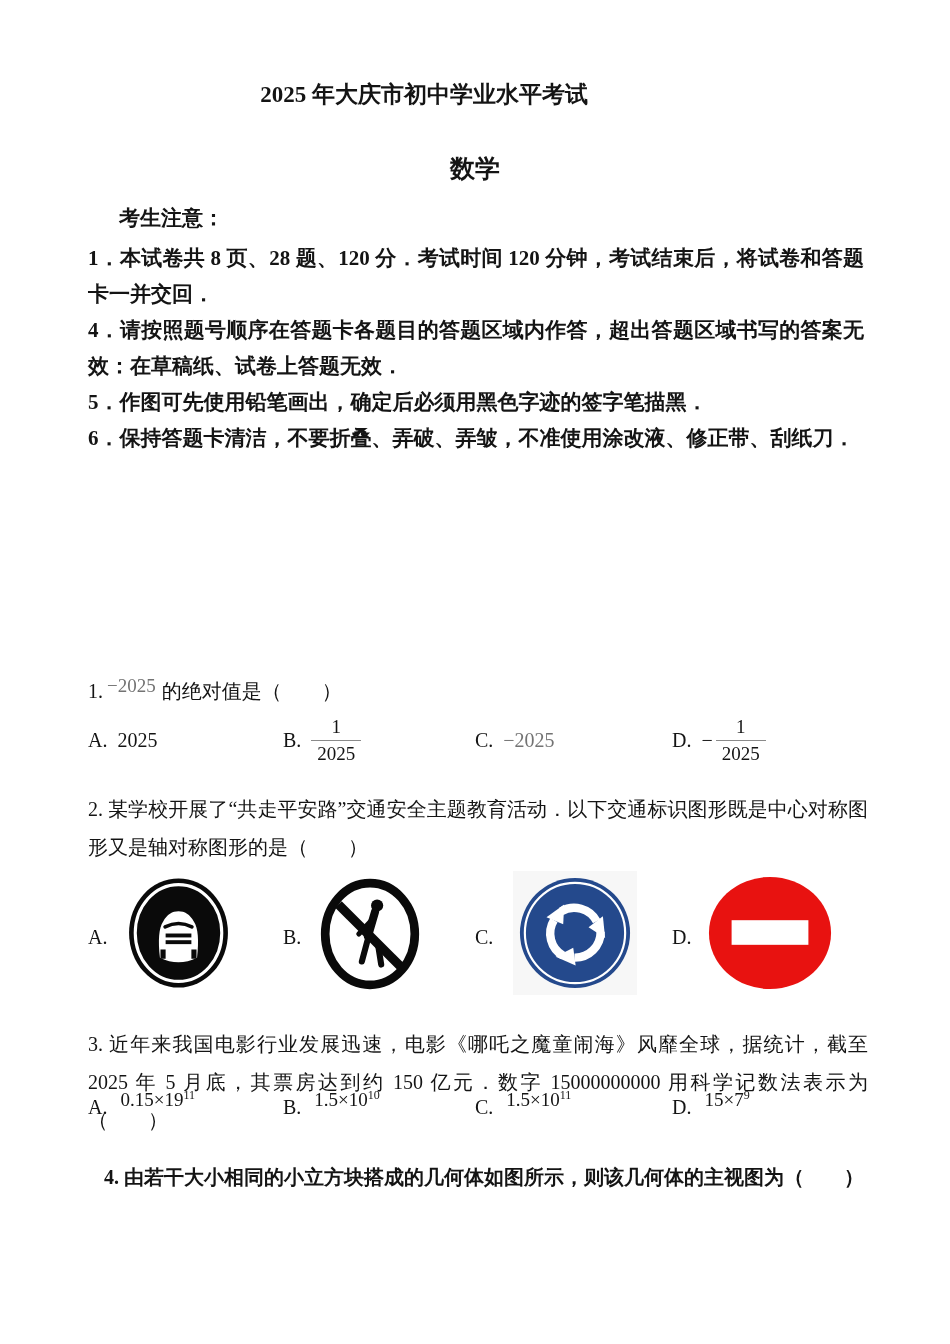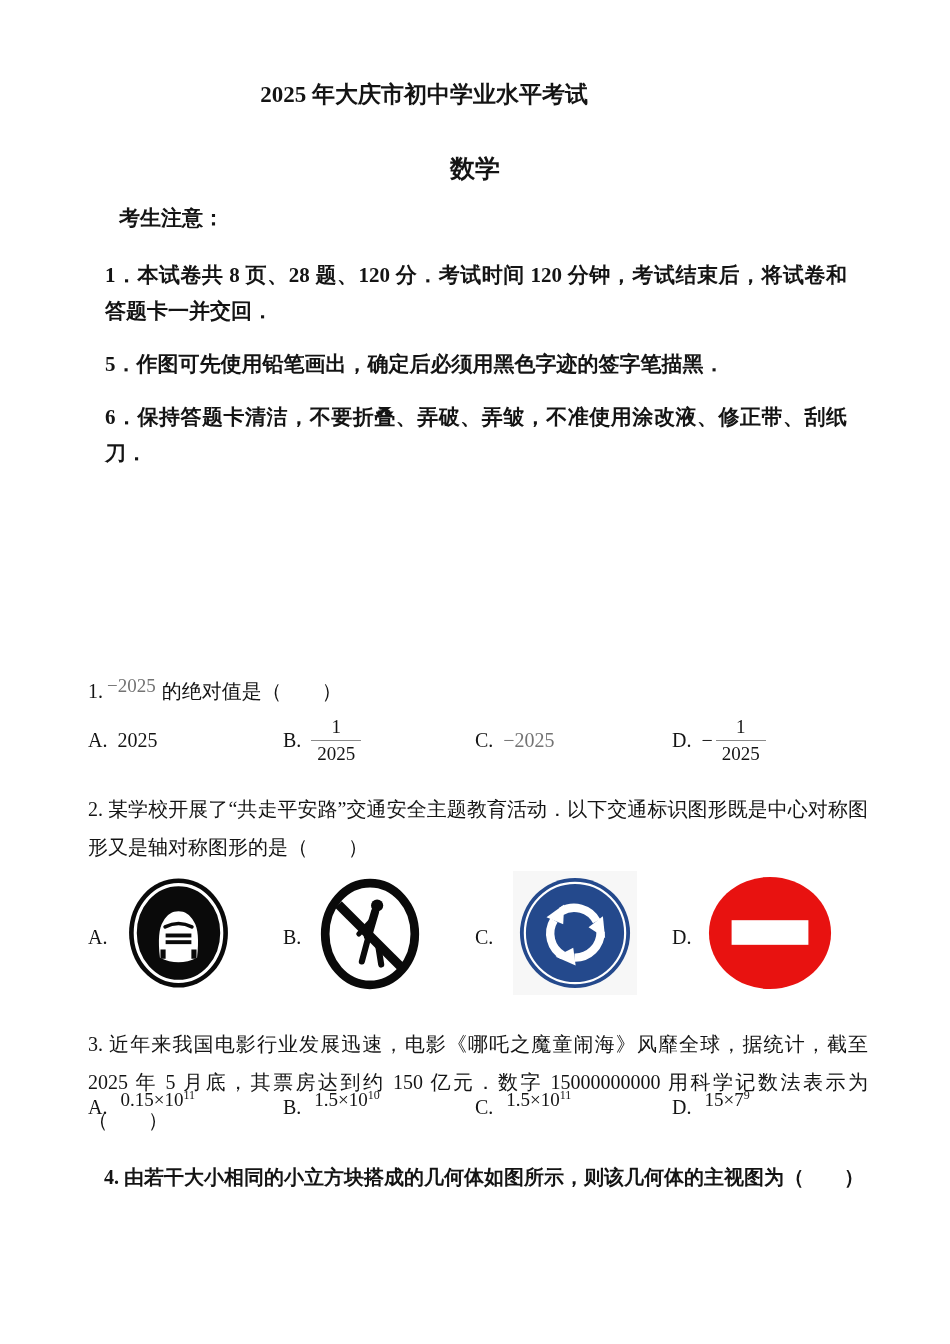--- a/index.html
+++ b/index.html
@@ -9,21 +9,21 @@
     color:#141414;overflow:hidden;
   }
   .abs{position:absolute;}
   .exam-title{top:80px;left:0;width:848px;text-align:center;
     font-size:23px;font-weight:700;line-height:30px;}
   .exam-subject{top:146px;left:0;width:950px;text-align:center;
     font-size:25px;font-weight:700;line-height:30px;margin-top:8px;}
   .notice-heading{top:204px;left:88px;font-size:21px;font-weight:700;line-height:28px;margin-left:31px;}
   .notice{top:240px;left:88px;width:776px;font-size:21px;font-weight:700;
     line-height:36px;text-align:justify;}
-  .notice p{margin:17px;}
+  .notice p{margin:0;}
   .section-heading{font-size:21px;font-weight:700;line-height:36px;text-align:justify;margin:0;}
   .q{font-size:20px;font-weight:400;line-height:38px;text-align:justify;}
   .q1-line{top:672px;left:88px;width:780px;}
   .red{color:#737373;}
   .q1-expr{position:relative;top:-6px;margin:0 6px 0 4px;font-size:19px;}
   .optrow{left:88px;width:800px;height:60px;}
   .q1-opts{top:712px;}
   .opt{position:absolute;top:0;height:56px;display:flex;align-items:center;font-size:20px;}
   .opt .lbl{margin-right:10px;}
   .o1{left:0;} .o2{left:195px;} .o3{left:387px;} .o4{left:584px;}
@@ -51,20 +51,21 @@
 </head>
 <body>
 
 <div class="abs exam-title">2025 年大庆市初中学业水平考试</div>
 <div class="abs exam-subject">数学</div>
 
 <div class="abs notice-heading">考生注意：</div>
 
 <div class="abs notice">
   <p>1．本试卷共 8 页、28 题、120 分．考试时间 120 分钟，考试结束后，将试卷和答题卡一并交回．</p>
+  <p>4．请按照题号顺序在答题卡各题目的答题区域内作答，超出答题区域书写的答案无效：在草稿纸、试卷上答题无效．</p>
   <p>5．作图可先使用铅笔画出，确定后必须用黑色字迹的签字笔描黑．</p>
   <p>6．保持答题卡清洁，不要折叠、弄破、弄皱，不准使用涂改液、修正带、刮纸刀．</p>
 </div>
 
 <div class="abs q q1-line">
   <span>1.</span><span class="red q1-expr">−2025</span><span>的绝对值是（　　）</span>
 </div>
 
 <div class="abs optrow q1-opts">
   <div class="opt o1">
@@ -151,21 +152,21 @@
       <rect x="26" y="46" width="78" height="25" fill="#ffffff"></rect>
     </svg>
   </span>
 </div>
 
 <div class="abs q q3-text">3. 近年来我国电影行业发展迅速，电影《哪吒之魔童闹海》风靡全球，据统计，截至 2025 年 5 月底，其票房达到约 150 亿元．数字 15000000000 用科学记数法表示为（　　）</div>
 
 <div class="abs optrow q3-opts">
   <div class="q3-opt o1">
     <span>A.</span>
-    <span class="sci"><span>0.15×10</span><sup>11</sup></span>
+    <span class="sci"><span>0.15×19</span><sup>11</sup></span>
   </div>
   <div class="q3-opt o2">
     <span>B.</span>
     <span class="sci"><span>1.5×10</span><sup>10</sup></span>
   </div>
   <div class="q3-opt o3">
     <span>C.</span>
     <span class="sci"><span>1.5×10</span><sup>11</sup></span>
   </div>
   <div class="q3-opt o4">

